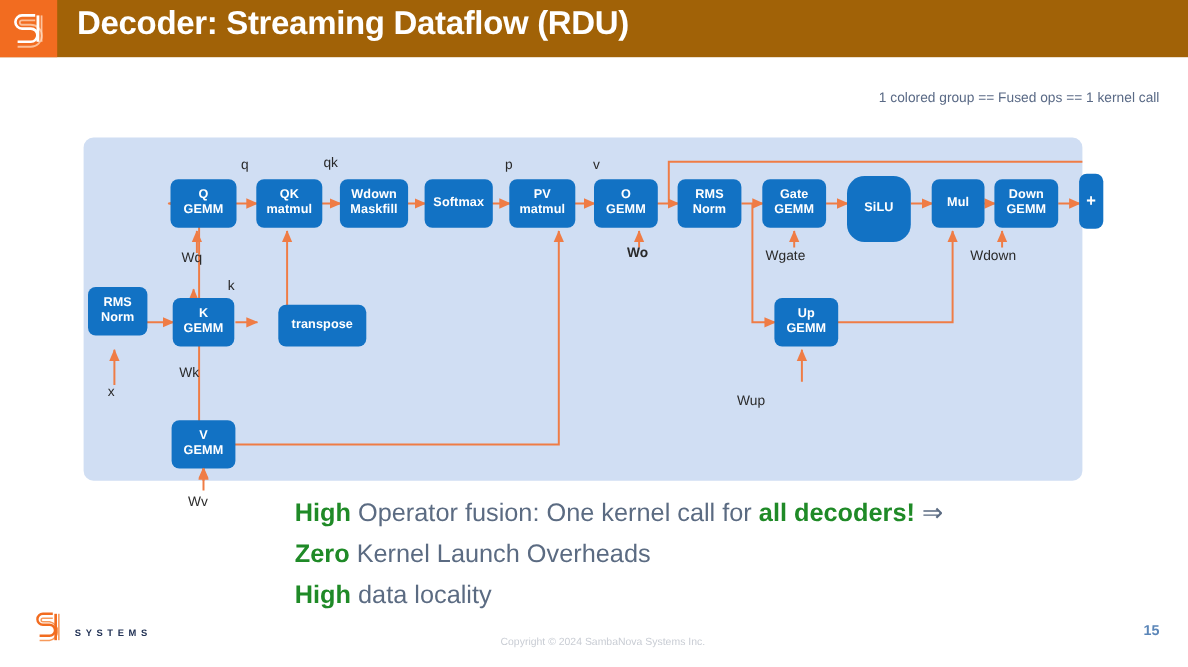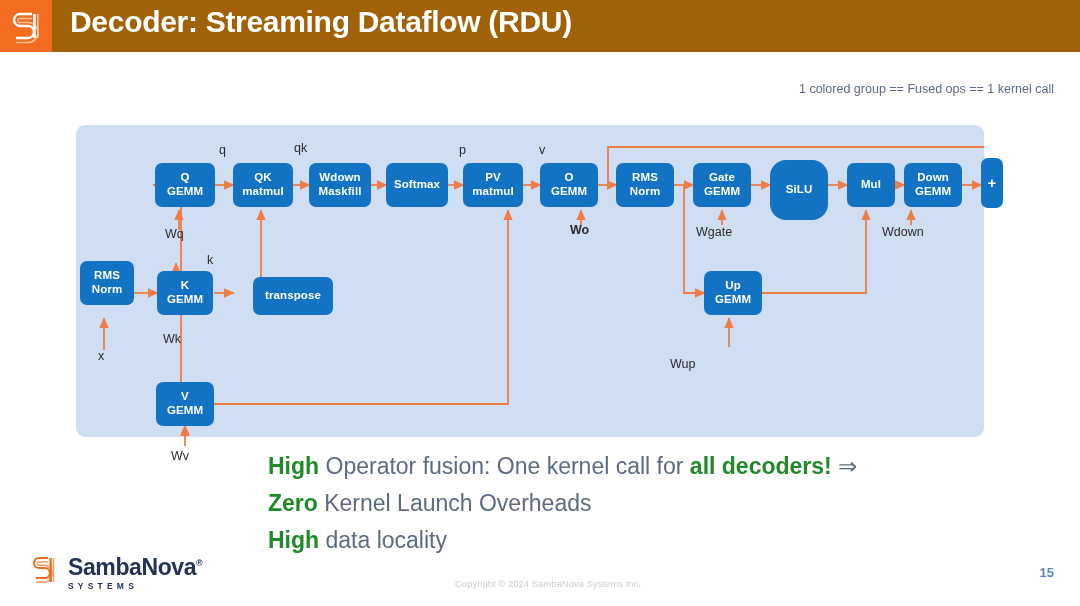--- a/index.html
+++ b/index.html
@@ -321,20 +321,19 @@
           <path d="M22 7 h-9 a5 5 0 0 0 0 10 h6 a5 5 0 0 1 0 10 h-9"></path>
         </g>
         <g fill="none" stroke="#f79a5c" stroke-width="1.4">
           <path d="M22 11 h-9 a1.6 1.6 0 0 0 0 3.2 h6 a8.6 8.6 0 0 1 0 17 h-9"></path>
         </g>
         <rect x="23.4" y="7" width="2.4" height="24" fill="#f26c20"></rect>
         <rect x="26.8" y="7" width="1.4" height="24" fill="#f79a5c"></rect>
       </svg>
     </div>
     <div class="footer-wordmark">
-      <div class="wm-main"><span>SambaNova</span><span class="wm-reg">®</span></div>
       <div class="wm-sub">SYSTEMS</div>
     </div>
   </div>
   <div class="copyright">Copyright © 2024 SambaNova Systems Inc.</div>
   <div class="page-number">15</div>
 
 </div>
 
 </body></html>

